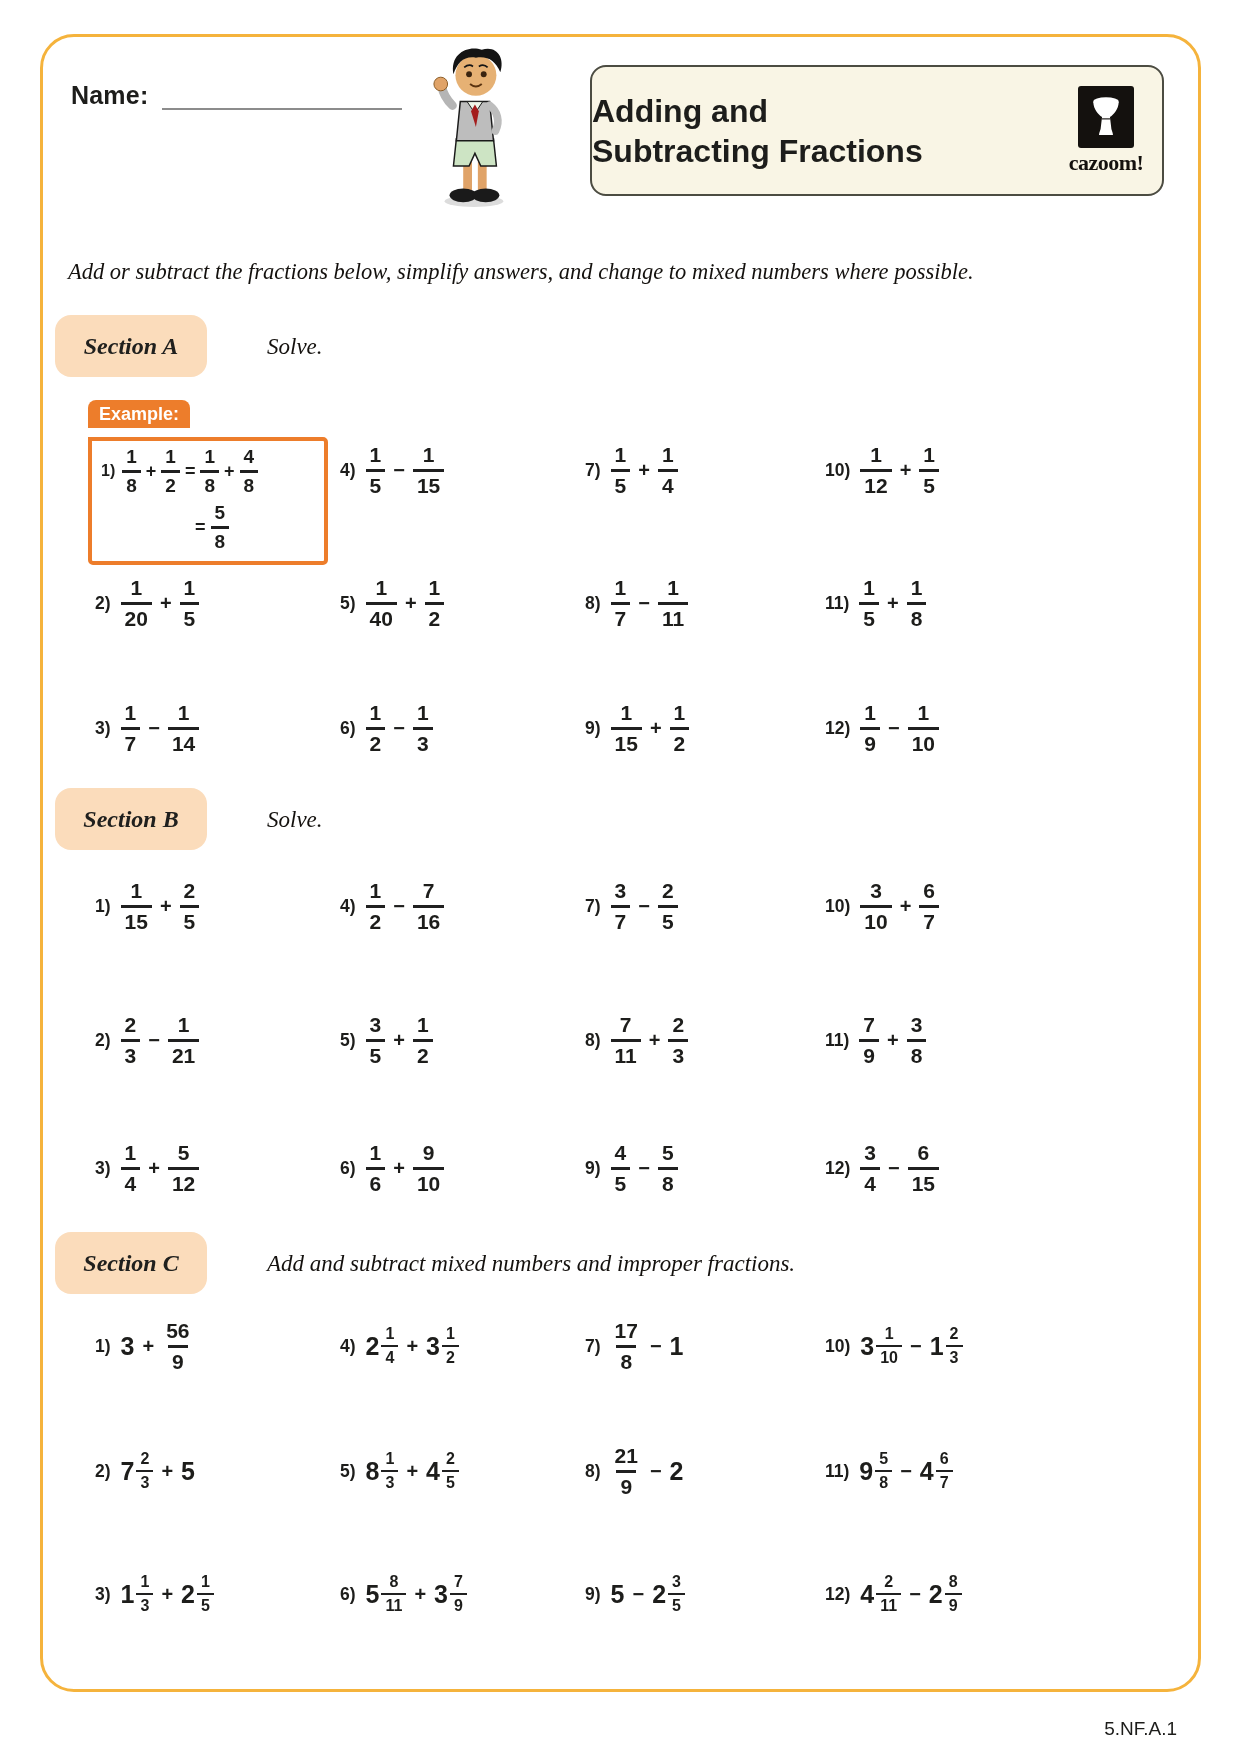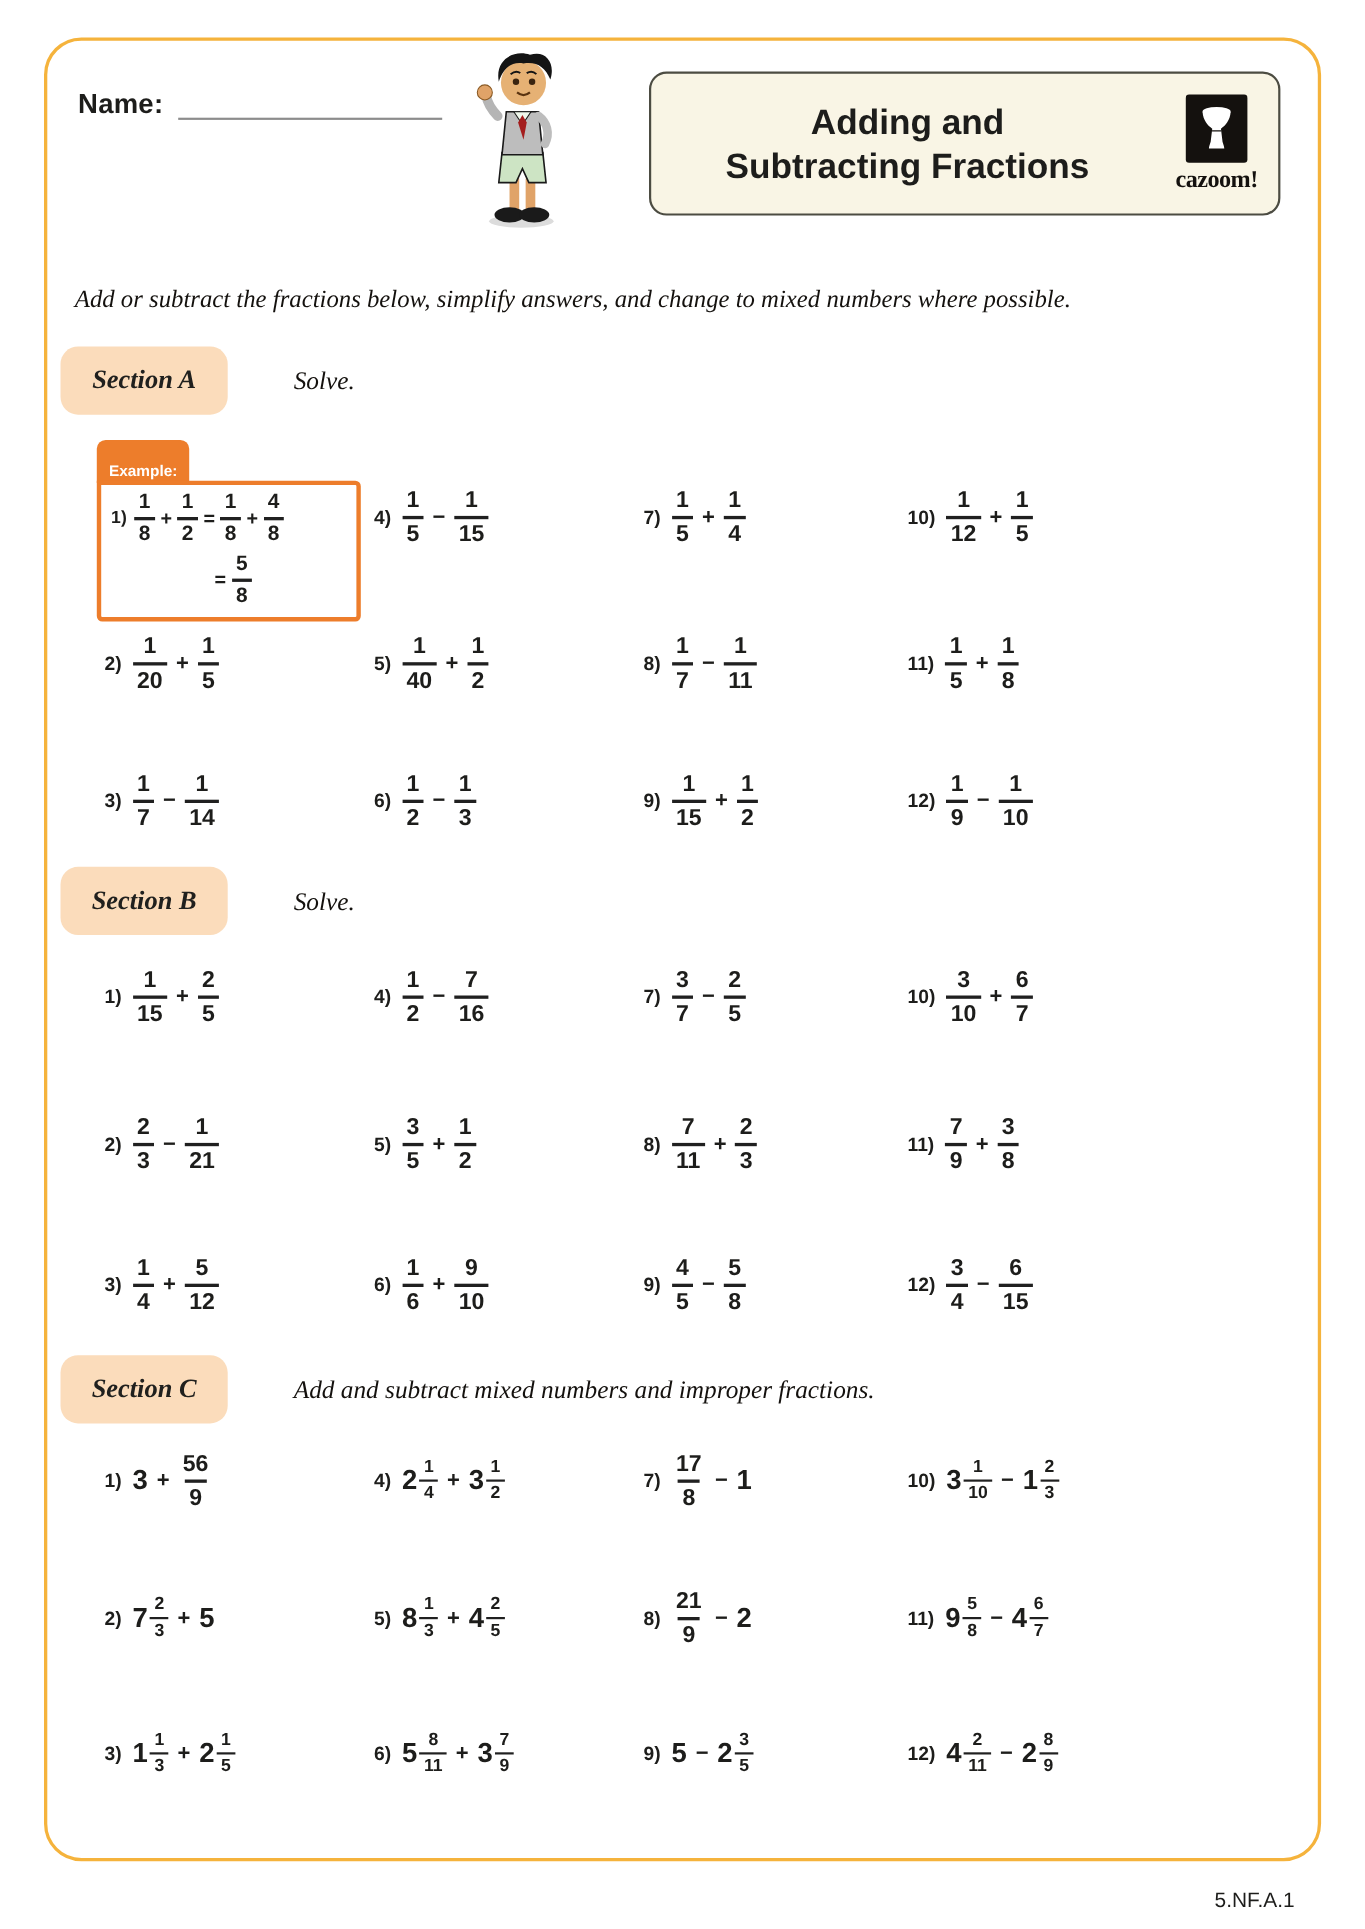--- a/index.html
+++ b/index.html
@@ -6,50 +6,50 @@
   html,body{margin:0;padding:0;background:#fff;}
   .page{
     position:relative;width:1241px;height:1754px;background:#ffffff;overflow:hidden;
     font-family:"Liberation Sans", sans-serif;color:var(--ink,#1d1d1b);
   }
   .frame{
     position:absolute;left:40px;top:34px;width:1155px;height:1652px;
     border:3px solid var(--gold,#F5B33C);border-radius:34px;
   }
   
-  .field-row{position:absolute;display:flex;align-items:flex-start;}
+  .field-row{position:absolute;display:flex;align-items:center;}
   .field-row.name{left:28px;top:44px;}
   .field-row.date{left:28px;top:88px;}
   .field-label{font-weight:bold;font-size:25px;letter-spacing:.2px;}
   .write-line{border-bottom:2.5px solid #8c8c8c;height:26px;margin-left:14px;}
   .name .write-line{width:240px;}
   .date .write-line{width:248px;}
   .boy{position:absolute;left:378px;top:6px;width:102px;height:166px;}
   .title-box{
     position:absolute;left:547px;top:28px;width:570px;height:127px;
     background:var(--cream,#F9F5E5);border:2px solid #4c4c42;border-radius:16px;
     display:flex;align-items:center;
   }
-  .title-text{flex:1;text-align:center;font-weight:bold;font-size:32px;line-height:1.25;color:#1d1d1b;}
+  .title-text{flex:1;text-align:left;font-weight:bold;font-size:32px;line-height:1.25;color:#1d1d1b;}
   .logo{width:96px;text-align:center;padding-right:8px;}
   .logo-box{width:56px;height:62px;background:#14110e;border-radius:3px;margin:0 auto;display:flex;align-items:center;justify-content:center;}
   .logo-text{font-family:"Liberation Serif", serif;font-weight:bold;font-size:22px;letter-spacing:-.5px;margin-top:2px;color:#14110e;}
   
   .instruction{position:absolute;left:25px;top:222px;width:1100px;
     font-family:"Liberation Serif", serif;font-style:italic;font-size:22.5px;color:#14110e;}
   
   .badge{position:absolute;left:12px;width:152px;height:62px;background:var(--peach,#FBDCBB);
     border-radius:16px;display:flex;align-items:center;justify-content:center;
     font-family:"Liberation Serif", serif;font-weight:bold;font-style:italic;font-size:24px;color:#20201e;}
   .badge.a{top:278px;} .badge.b{top:751px;} .badge.c{top:1195px;}
   .sec-instr{position:absolute;left:196px;font-family:"Liberation Serif", serif;font-style:italic;font-size:23px;color:#14110e;margin-left:28px;}
   .sec-instr.a{top:297px;} .sec-instr.b{top:770px;} .sec-instr.c{top:1214px;}
   
   .example-tab{position:absolute;left:45px;top:363px;background:var(--orange,#ED7D2B);color:#fff;
-    font-weight:bold;font-size:14px;padding:20px 11px 3px;border-radius:8px 8px 0 0;}
+    font-weight:bold;font-size:18px;padding:4px 11px 3px;border-radius:8px 8px 0 0;}
   .example-box{position:absolute;left:45px;top:400px;width:232px;height:120px;
     border:4px solid var(--orange,#ED7D2B);border-radius:0 5px 5px 5px;background:#fff;}
   .ex-line{position:absolute;display:flex;align-items:center;}
   .ex-line.l1{left:9px;top:6px;}
   .ex-line.l2{left:98px;top:62px;}
   .example-box .frac{font-size:19px;}
   .example-box .op{margin:0 5px;font-size:18px;}
   .example-box .plabel{font-size:16px;margin-right:7px;}
   
   .prob{position:absolute;display:flex;align-items:center;height:56px;}

